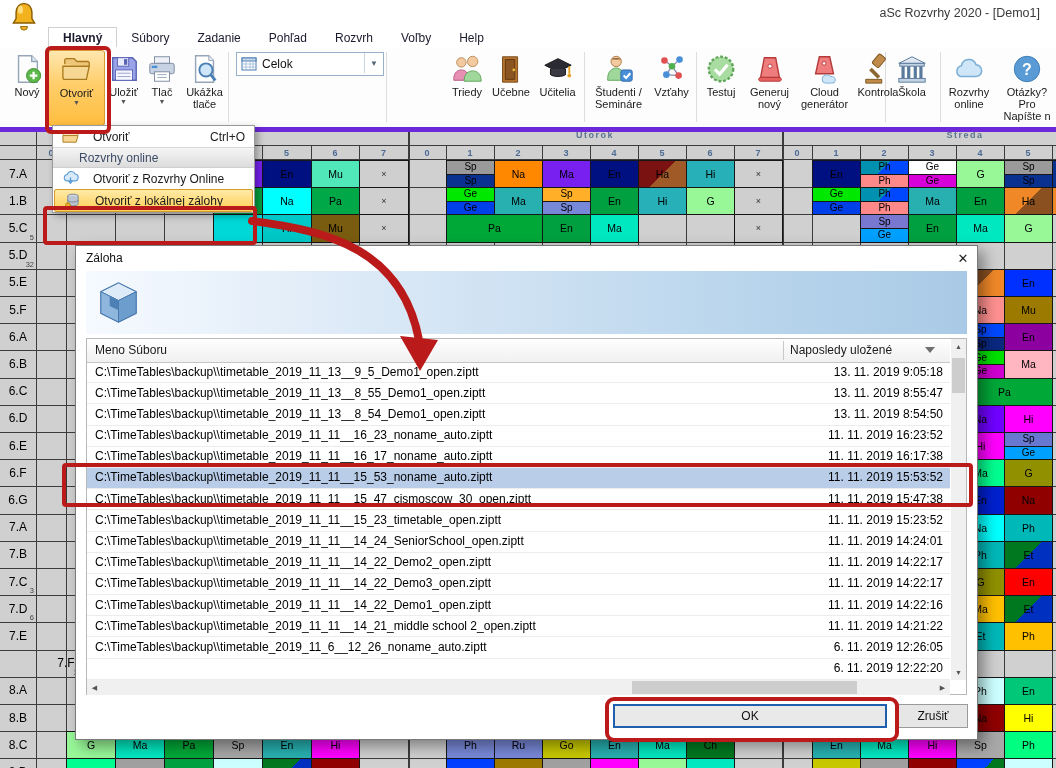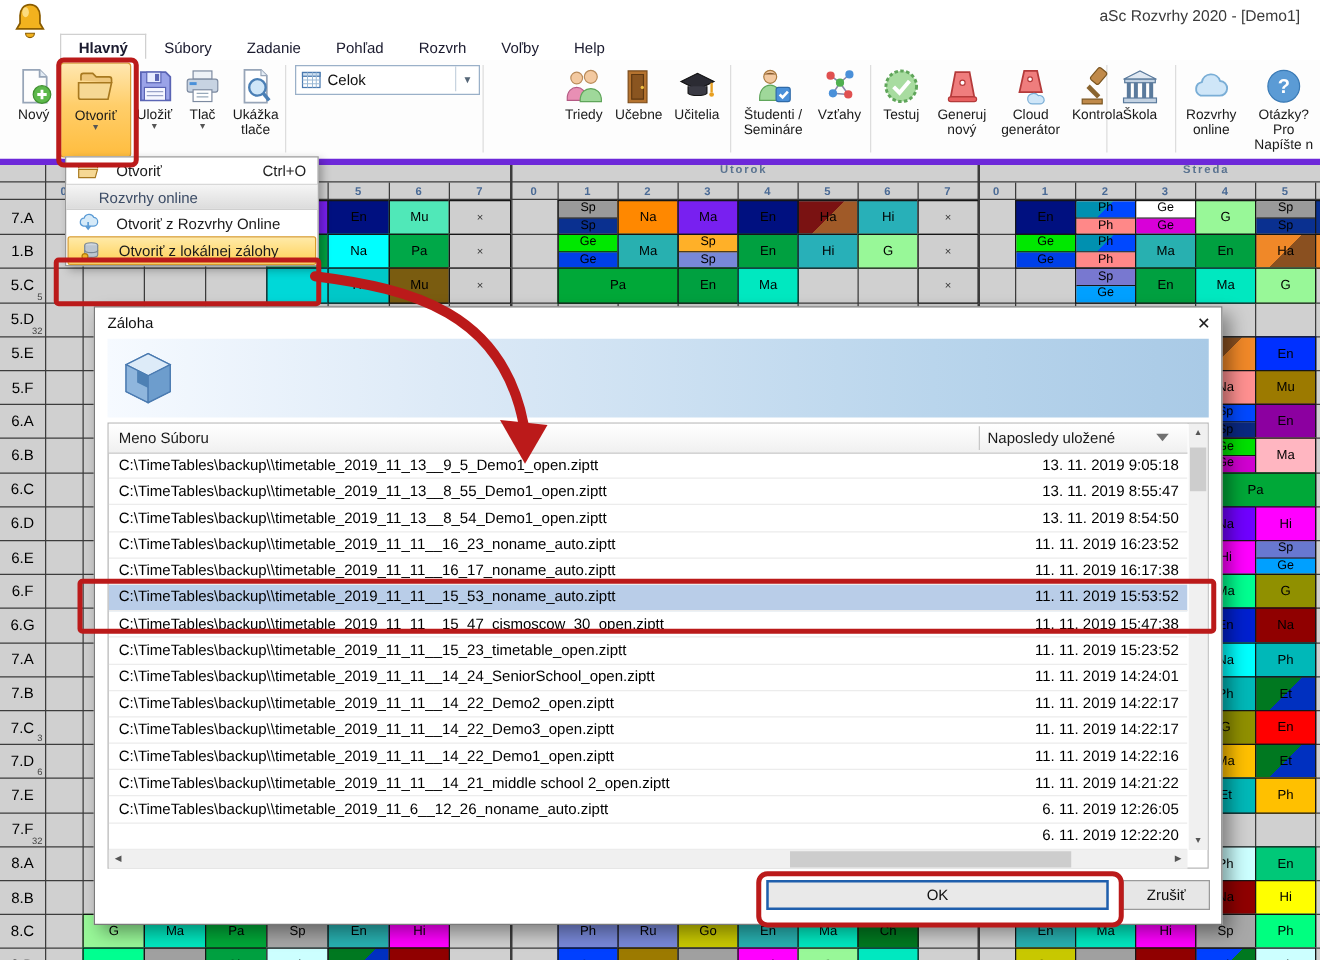--- a/index.html
+++ b/index.html
@@ -409,21 +409,21 @@
         <span>7.C</span>
         <span class="sub">3</span>
       </div>
       <div class="rowlbl" style="top: 468.2px; height: 27.2px;">
         <span>7.D</span>
         <span class="sub">6</span>
       </div>
       <div class="rowlbl" style="top: 495.4px; height: 27.2px;">
         <span>7.E</span>
       </div>
-      <div class="rowlbl" style="top: 522.6px; height: 27.2px;">
+      <div class="rowlbl" style="top: 522.6px; height: 27.2px; padding-left: 48px;">
         <span>7.F</span>
         <span class="sub">32</span>
       </div>
       <div class="rowlbl" style="top: 549.8px; height: 27.2px;">
         <span>8.A</span>
       </div>
       <div class="rowlbl" style="top: 577px; height: 27.2px;">
         <span>8.B</span>
       </div>
       <div class="rowlbl" style="top: 604.2px; height: 27.2px;">

